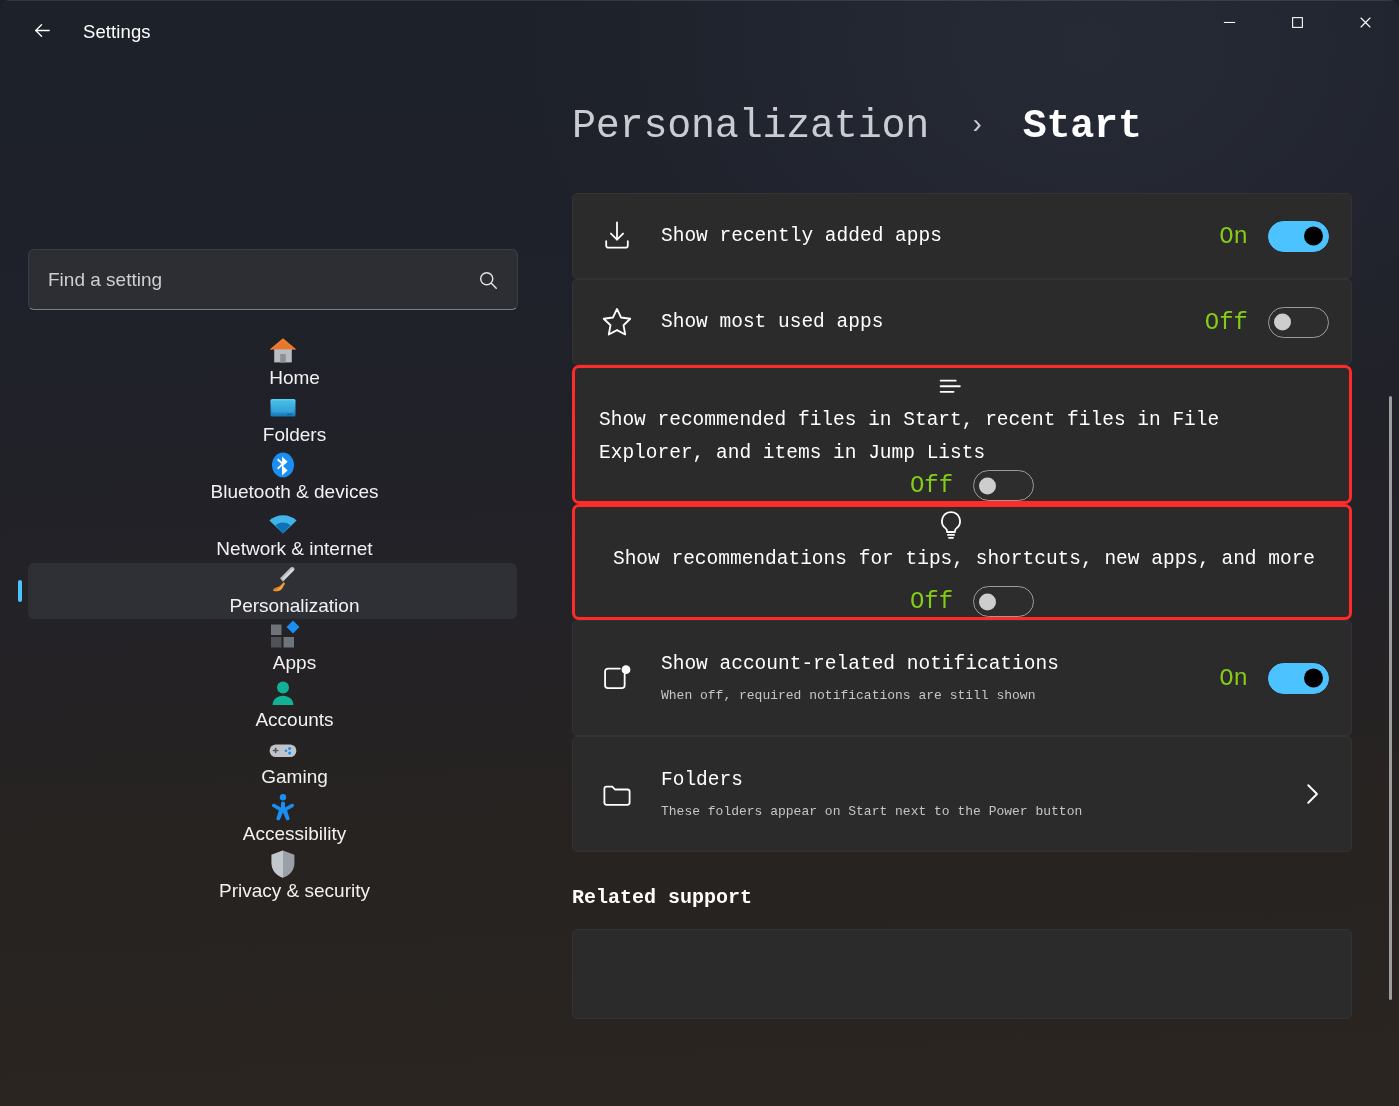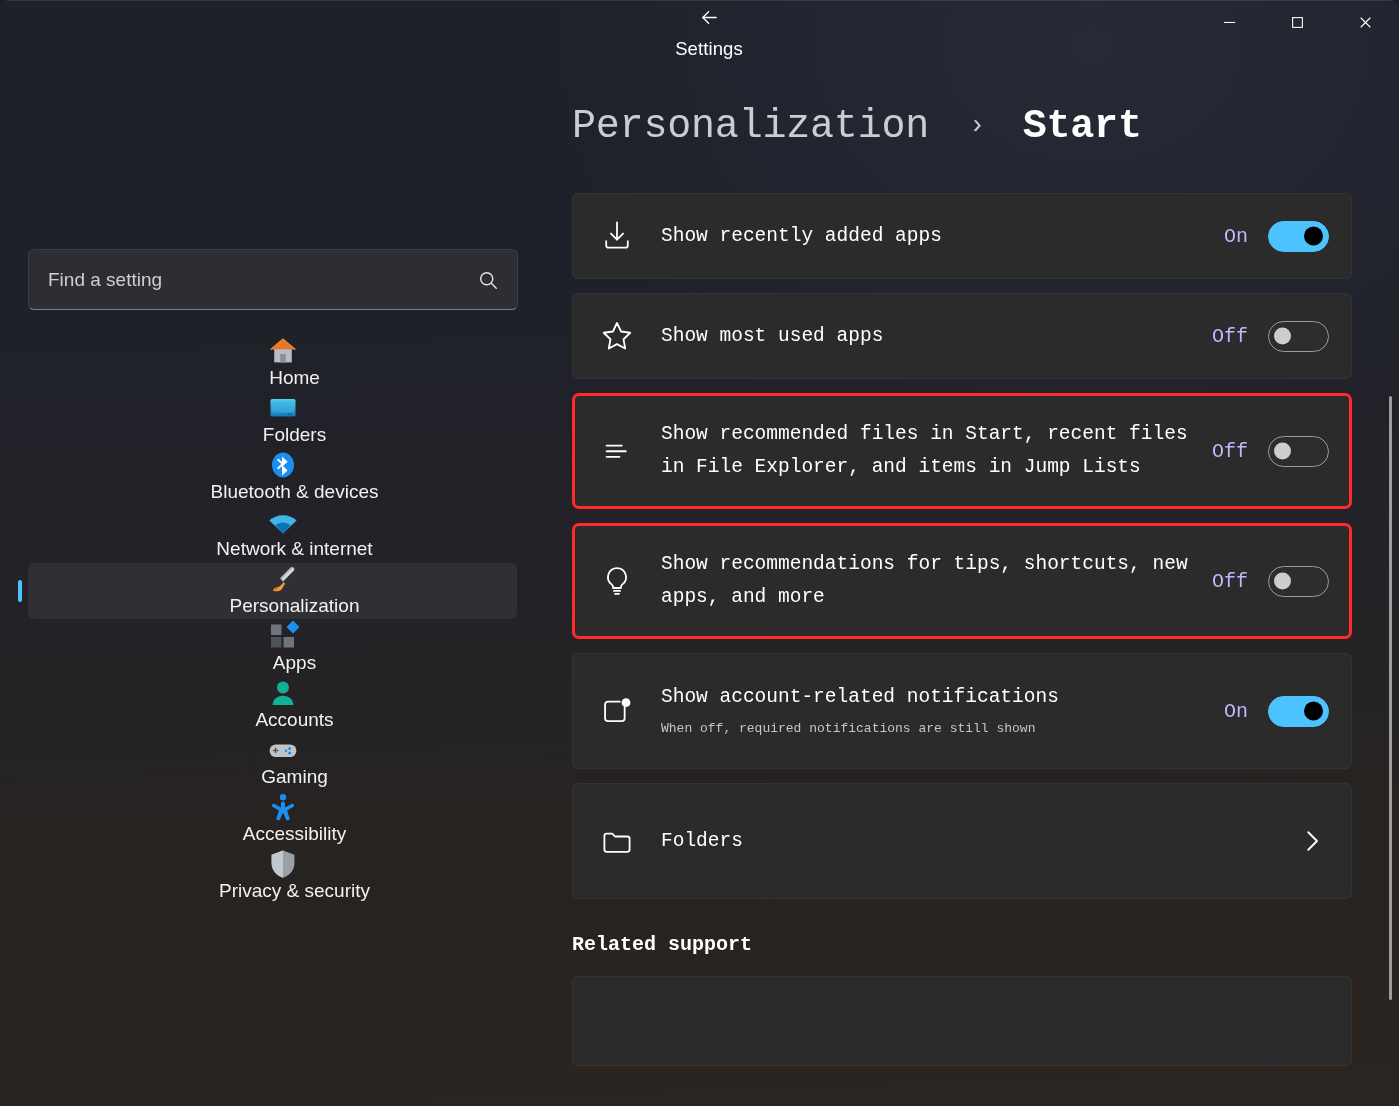--- a/index.html
+++ b/index.html
@@ -36,21 +36,20 @@
   }
 
   
   #titlebar {
     position: absolute;
     top: 0; left: 0;
     width: 1399px;
     height: 64px;
     display: flex;
     align-items: center;
-    flex-direction: column;
   }
   #back-btn {
     width: 44px; height: 38px;
     margin-left: 20px;
     display: flex; align-items: center; justify-content: center;
     border-radius: 5px;
     cursor: pointer;
   }
   #back-btn svg { width: 23px; height: 23px; }
   #app-title {
@@ -176,27 +175,27 @@
 
   .card {
     position: relative;
     background: #2b2b2b;
     border: 1px solid #333333;
     border-radius: 5px;
     min-height: 86px;
     display: flex;
     align-items: center;
     padding: 0 22px 0 26px;
-    margin-bottom: 14px;
     cursor: pointer;
   }
   .card.hl {
     border: 3px solid #ff2b2b;
     border-radius: 7px;
     padding: 0 20px 0 24px;
+    flex-direction: column;
   }
   .card.tall { min-height: 116px; }
   .card-ico {
     width: 36px; height: 36px;
     flex: 0 0 36px;
     display: flex; align-items: center; justify-content: center;
     margin-right: 26px;
   }
   .card-text { flex: 1; min-width: 0; }
   .card-title {
@@ -210,22 +209,22 @@
     line-height: 26px;
     margin-top: 2px;
   }
   .card-right {
     display: flex;
     align-items: center;
     flex: 0 0 auto;
     margin-left: 16px;
   }
   .toggle-state {
-    font-size: 20px;
-    color: #c4b5fd;
+    font-size: 24px;
+    color: #84cc16;
     margin-right: 20px;
   }
   .switch {
     width: 61px; height: 31px;
     border-radius: 16px;
     position: relative;
     flex: 0 0 61px;
     cursor: pointer;
   }
   .switch.on { background: #4cc2ff; border: 1px solid #4cc2ff; }
@@ -558,20 +557,21 @@
       </div>
 
       <div class="card tall">
         <span class="card-ico">
           <svg viewBox="0 0 32 32" fill="none" stroke="#ffffff" stroke-width="1.6" stroke-linejoin="round">
             <path d="M4.8 11.4a2 2 0 012-2h5l2.4 2.6h11a2 2 0 012 2v9.6a2 2 0 01-2 2H6.8a2 2 0 01-2-2z"></path>
           </svg>
         </span>
         <div class="card-text">
           <div class="card-title">Folders</div>
+          <div class="card-sub">These folders appear on Start next to the Power button</div>
         </div>
         <div class="card-right">
           <span class="chev">
             <svg viewBox="0 0 24 24" fill="none" stroke="#ffffff" stroke-width="1.5" stroke-linecap="round" stroke-linejoin="round">
               <path d="M9 5l7 7-7 7"></path>
             </svg>
           </span>
         </div>
       </div>
 

